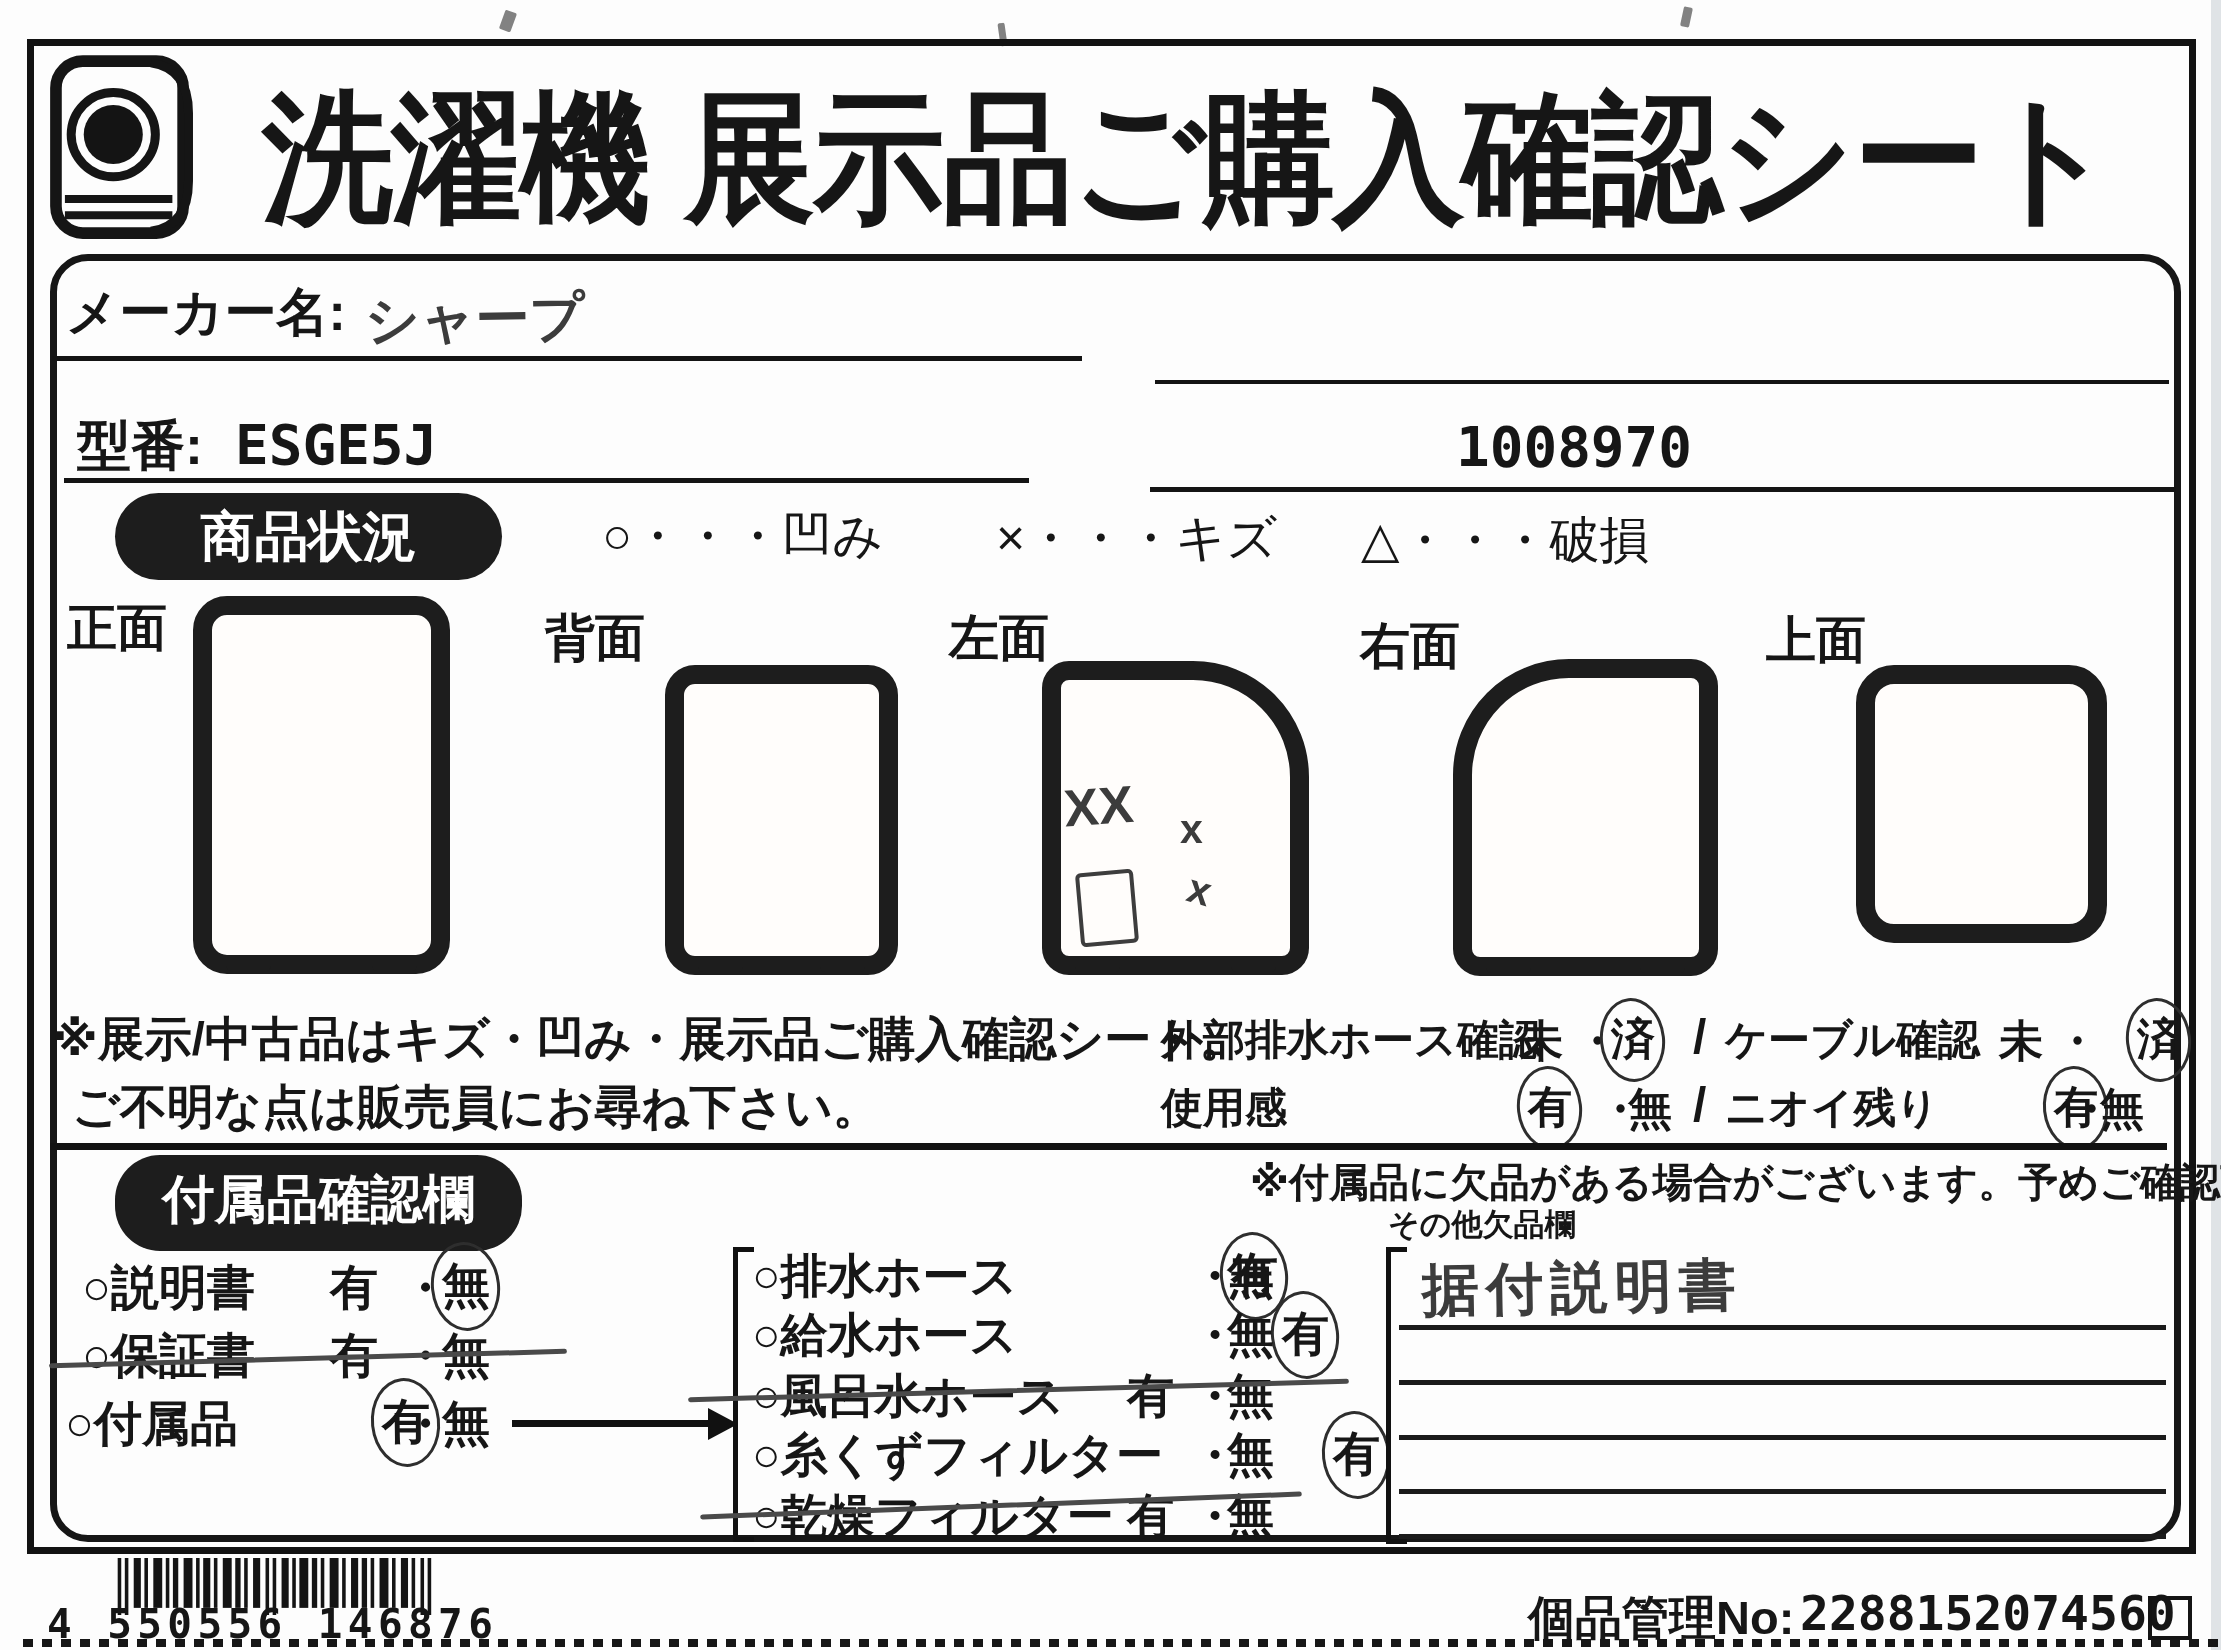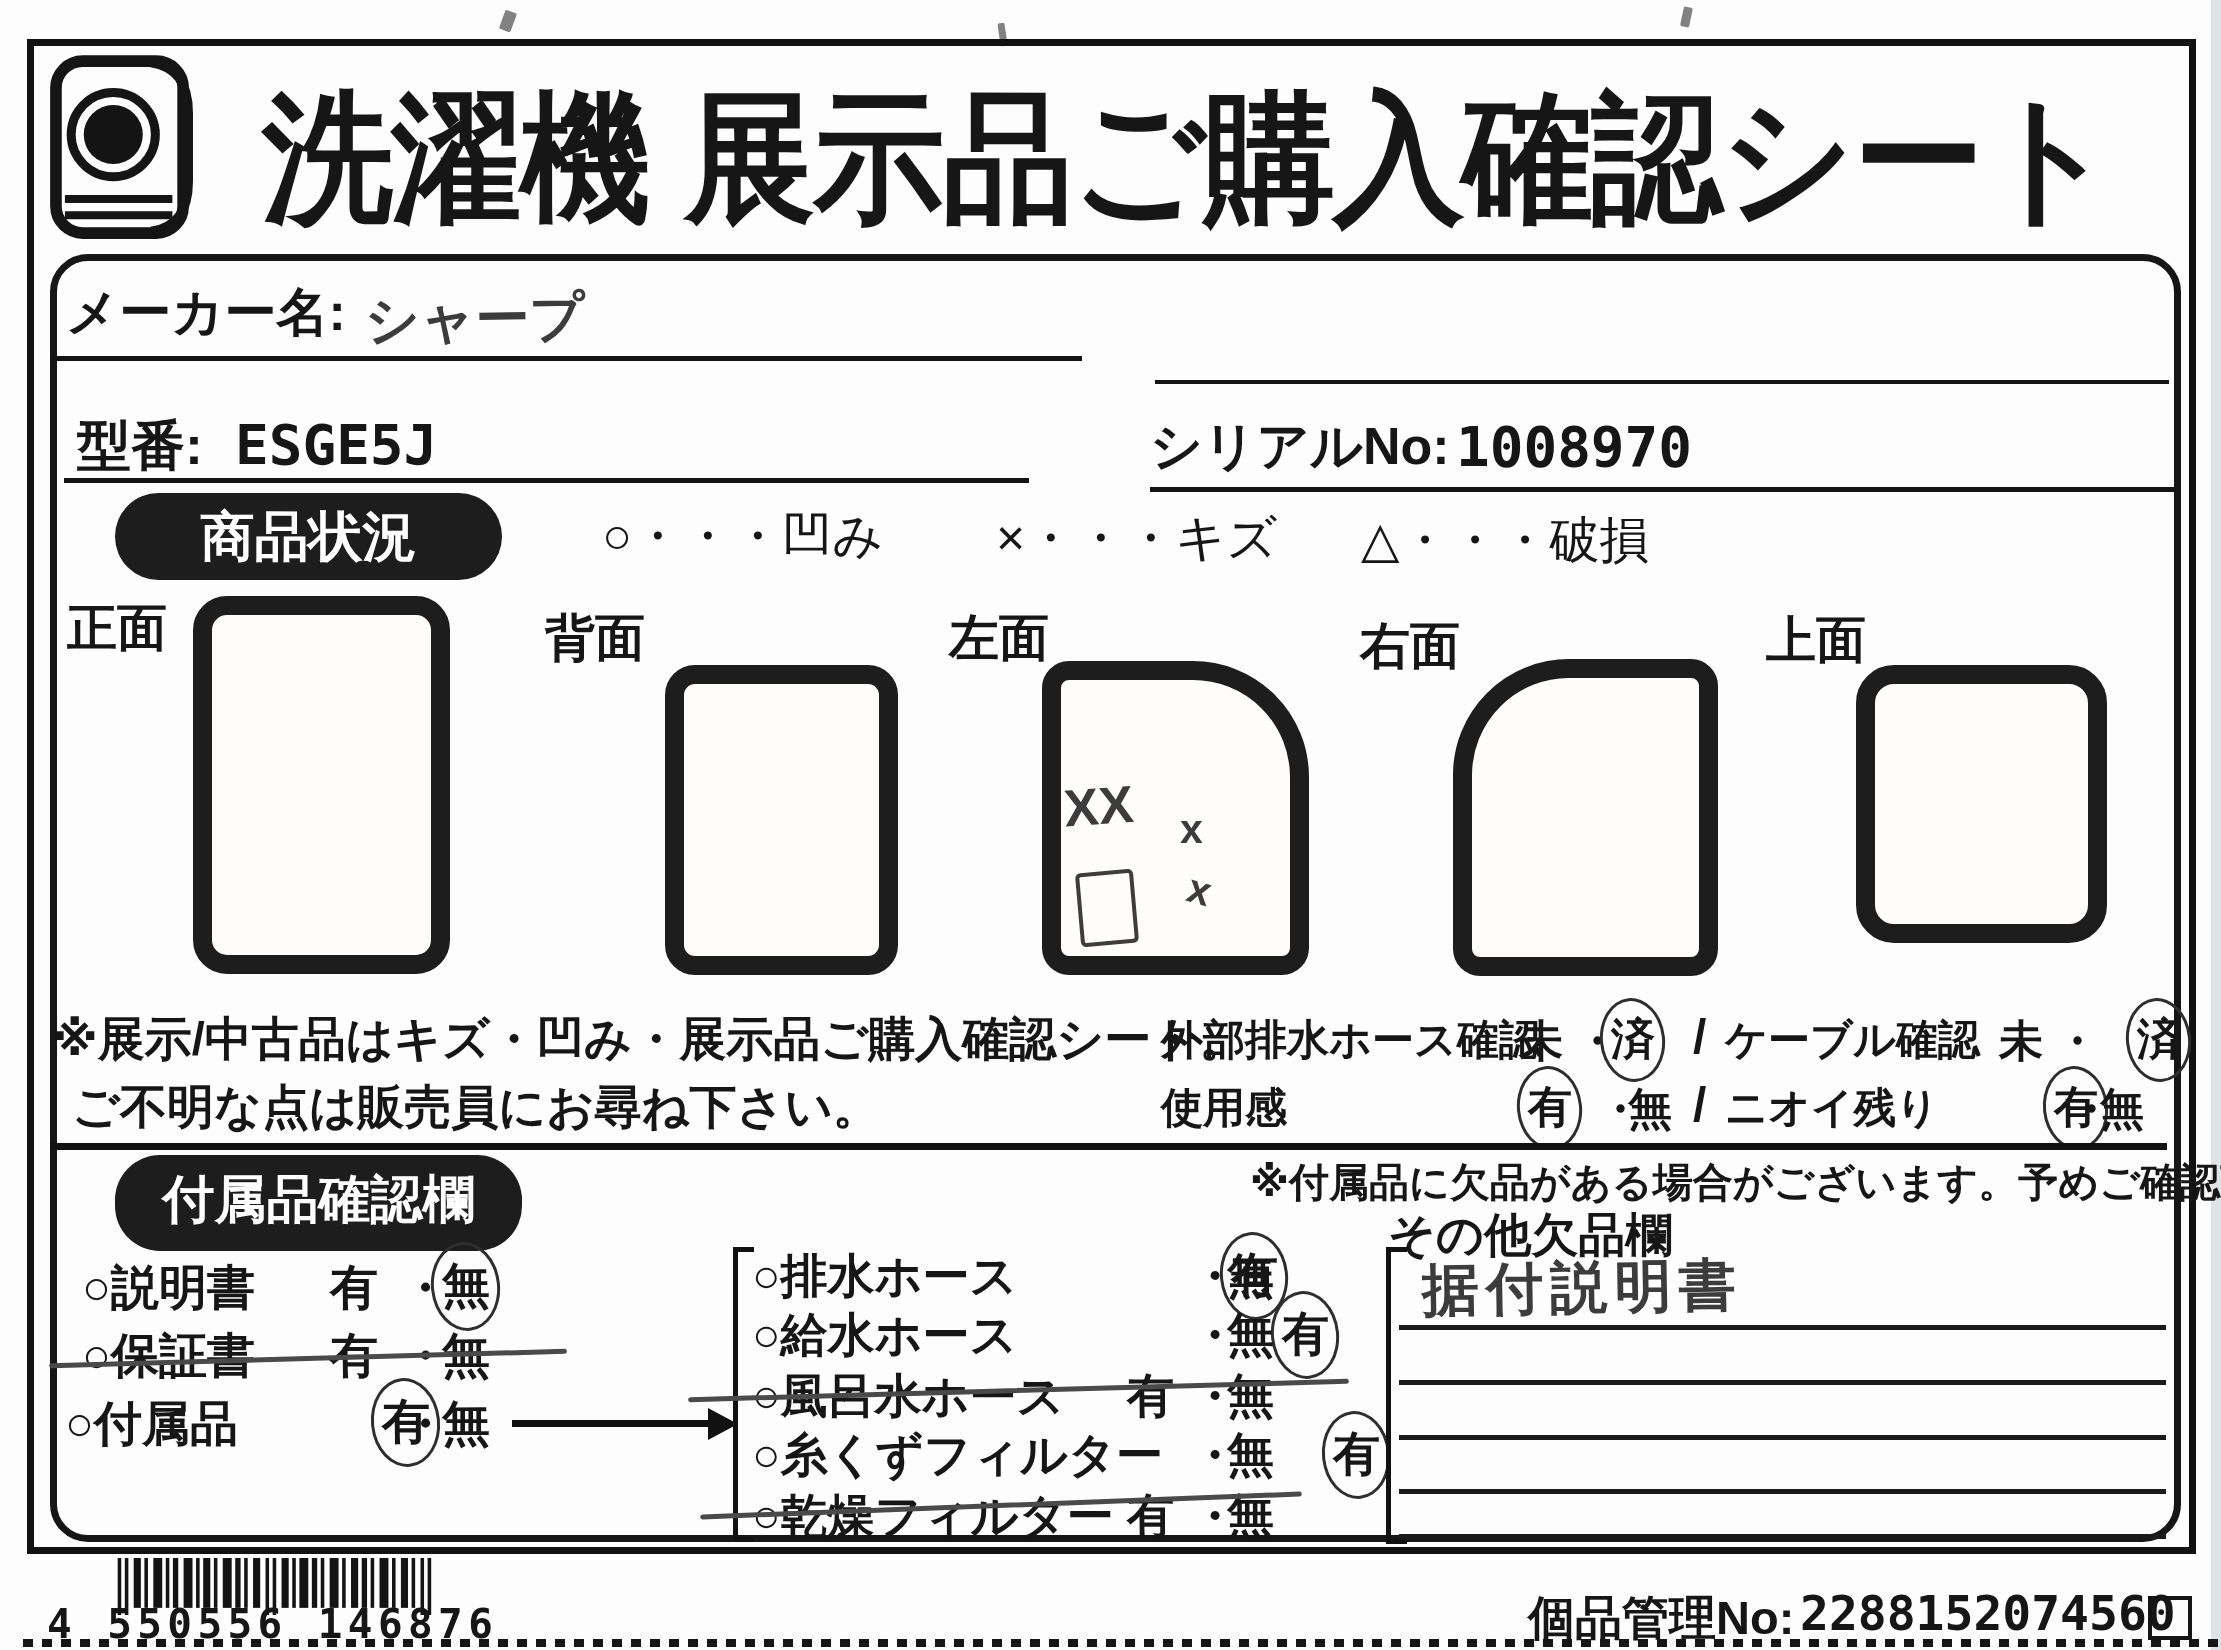--- a/index.html
+++ b/index.html
@@ -70,21 +70,20 @@
   
   <div class="abs lbl" style="left:66px;top:278px;font-size:52px;">メーカー名:</div>
   <div class="abs hand" style="left:365px;top:283px;font-size:54px;transform:rotate(-1deg);">シャープ</div>
   <div class="abs uline" style="left:52px;top:356px;width:1030px;"></div>
   <div class="abs uline" style="left:1155px;top:380px;width:1014px;height:3.6px;"></div>
 
   <div class="abs lbl" style="left:77px;top:410px;font-size:54px;">型番:</div>
   <div class="abs mono" style="left:235px;top:412px;font-size:56px;">ESGE5J</div>
   <div class="abs uline" style="left:64px;top:478px;width:965px;"></div>
 
-  <div class="abs lbl" style="left:1150px;top:412px;font-size:52px;">シリアルNo:</div>
   <div class="abs mono" style="left:1456px;top:414px;font-size:56px;">1008970</div>
   <div class="abs uline" style="left:1150px;top:487px;width:1026px;"></div>
 
   
   <div class="abs pill" style="left:115px;top:493px;width:387px;height:87px;font-size:54px;line-height:87px;">商品状況</div>
   <div class="abs legend" style="left:602px;top:503px;text-align:center;">○・・・凹み</div>
   <div class="abs legend" style="left:996px;top:505px;">×・・・キズ</div>
   <div class="abs legend" style="left:1361px;top:507px;">△・・・破損</div>
 
   
@@ -148,21 +147,21 @@
     <span class="abs opt" style="left:908px;top:7.2px;">・</span>
     <span class="abs opt" style="left:939px;top:7.2px;">無</span>
   </div>
 
   
   <div class="abs" style="left:50px;top:1143px;width:2117px;height:7.2px;background:#121212;"></div>
 
   
   <div class="abs pill" style="left:115px;top:1155px;width:407px;height:96px;font-size:52px;line-height:88px;">付属品確認欄</div>
   <div class="abs" style="left:1250px;top:1155px;font-size:40px;font-weight:600;white-space:nowrap;">※付属品に欠品がある場合がございます。予めご確認下さい。</div>
-  <div class="abs lbl" style="left:1388px;top:1204px;font-size:47px;">その他欠品欄</div>
+  <div class="abs lbl" style="left:1388px;top:1204px;font-size:31px;">その他欠品欄</div>
 
   
   <div class="abs acc" style="left:82px;top:1256px;">○説明書</div>
   <span class="abs acc" style="left:330px;top:1256px;">有</span>
   <span class="abs acc" style="left:401px;top:1256px;">・</span>
   <span class="abs acc circled" style="left:442px;top:1254px;">無</span>
 
   <div class="abs acc" style="left:82px;top:1324px;">○保証書</div>
   <span class="abs acc" style="left:330px;top:1324px;">有</span>
   <span class="abs acc" style="left:401px;top:1324px;">・</span>

